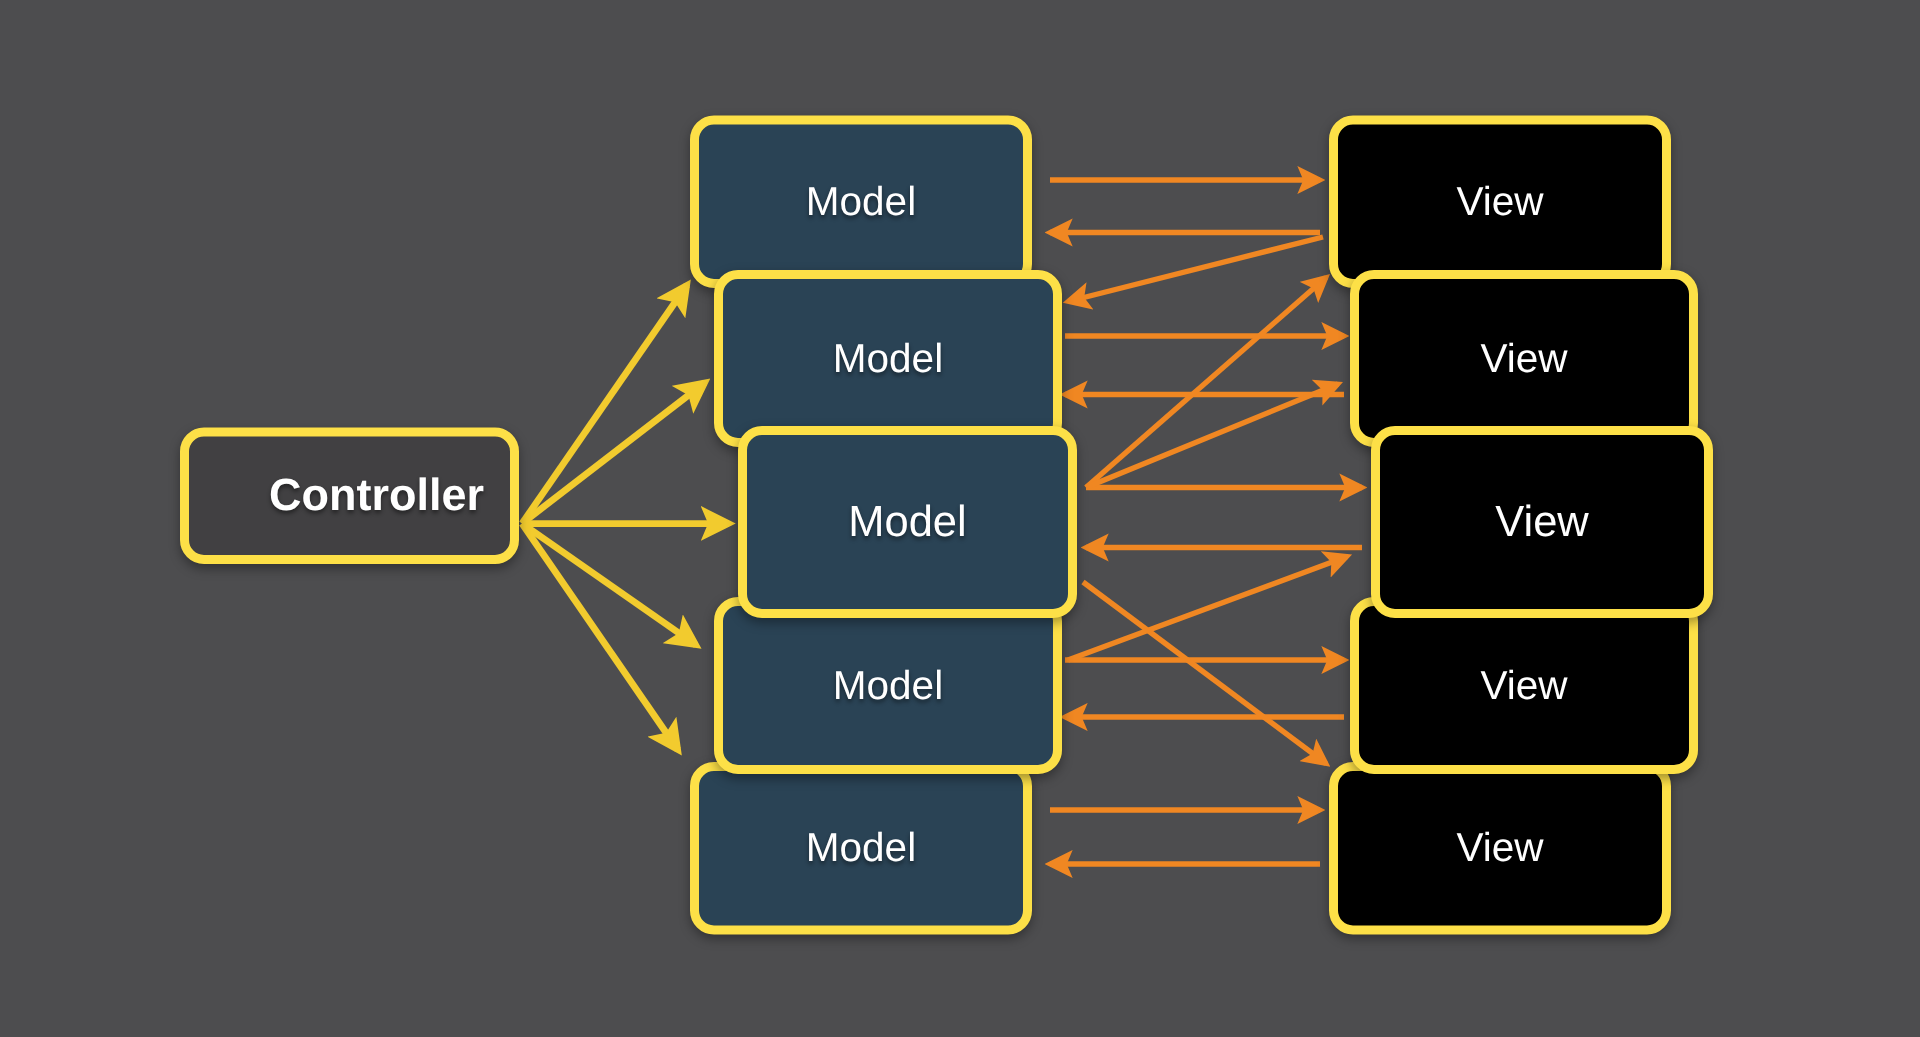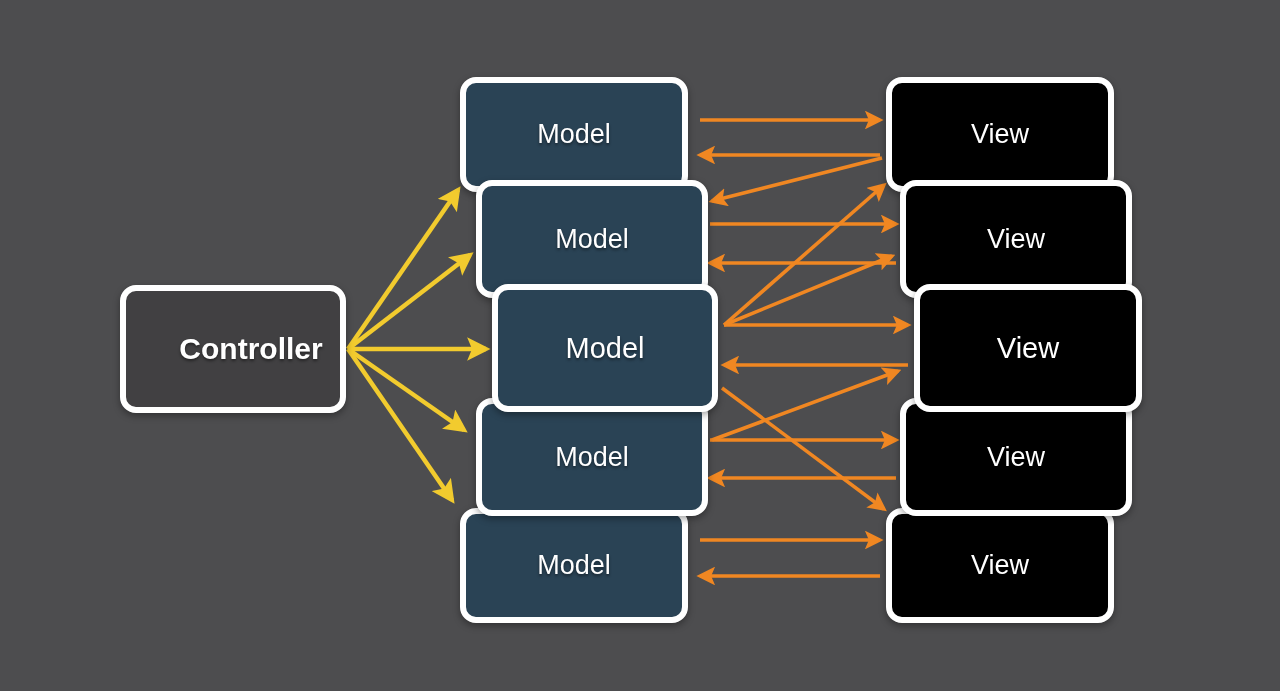--- a/index.html
+++ b/index.html
@@ -18,21 +18,21 @@
   #arrows {
     position: absolute;
     top: 0; left: 0;
     width: 1280px;
     height: 691px;
     pointer-events: none;
   }
   .node {
     position: absolute;
     box-sizing: border-box;
-    border: 6px solid #ffffff;
+    border: 6px solid #fde047;
     border-radius: 16px;
     display: flex;
     align-items: center;
     justify-content: center;
     color: #ffffff;
     text-shadow: 0 2px 3px rgba(0,0,0,0.45);
     box-shadow: 0 3px 7px rgba(0,0,0,0.35);
     user-select: none;
     text-align: right;
   }
@@ -86,21 +86,21 @@
       </g>
     <g id="mv-diagonal-group">
         <line x1="882" y1="158" x2="712" y2="201" stroke="#f08722" stroke-width="3.6" marker-end="url(#ar-orange)"></line>
         <line x1="724" y1="325" x2="884" y2="185" stroke="#f08722" stroke-width="3.6" marker-end="url(#ar-orange)"></line>
         <line x1="724" y1="325" x2="892" y2="256" stroke="#f08722" stroke-width="3.6" marker-end="url(#ar-orange)"></line>
         <line x1="722" y1="388" x2="884" y2="509" stroke="#f08722" stroke-width="3.6" marker-end="url(#ar-orange)"></line>
         <line x1="712" y1="440" x2="898" y2="371" stroke="#f08722" stroke-width="3.6" marker-end="url(#ar-orange)"></line>
       </g>
   </svg>
 
-  <div class="node node-controller" id="controller-node" style="left: 120px; top: 285px; width: 226px; height: 128px; padding-left: 36px;">
+  <div class="node node-controller" id="controller-node" style="left: 120px; top: 285px; width: 226px; height: 91px; padding-left: 36px;">
     <span class="label">Controller</span>
   </div>
 
   <div id="model-stack">
       <div class="node node-model" style="left: 460px; top: 77px; width: 228px; height: 115px; font-size: 27px; z-index: 11;">
         <span class="label">Model</span>
       </div>
       <div class="node node-model" style="left: 476px; top: 180px; width: 232px; height: 118px; font-size: 27px; z-index: 13;">
         <span class="label">Model</span>
       </div>

